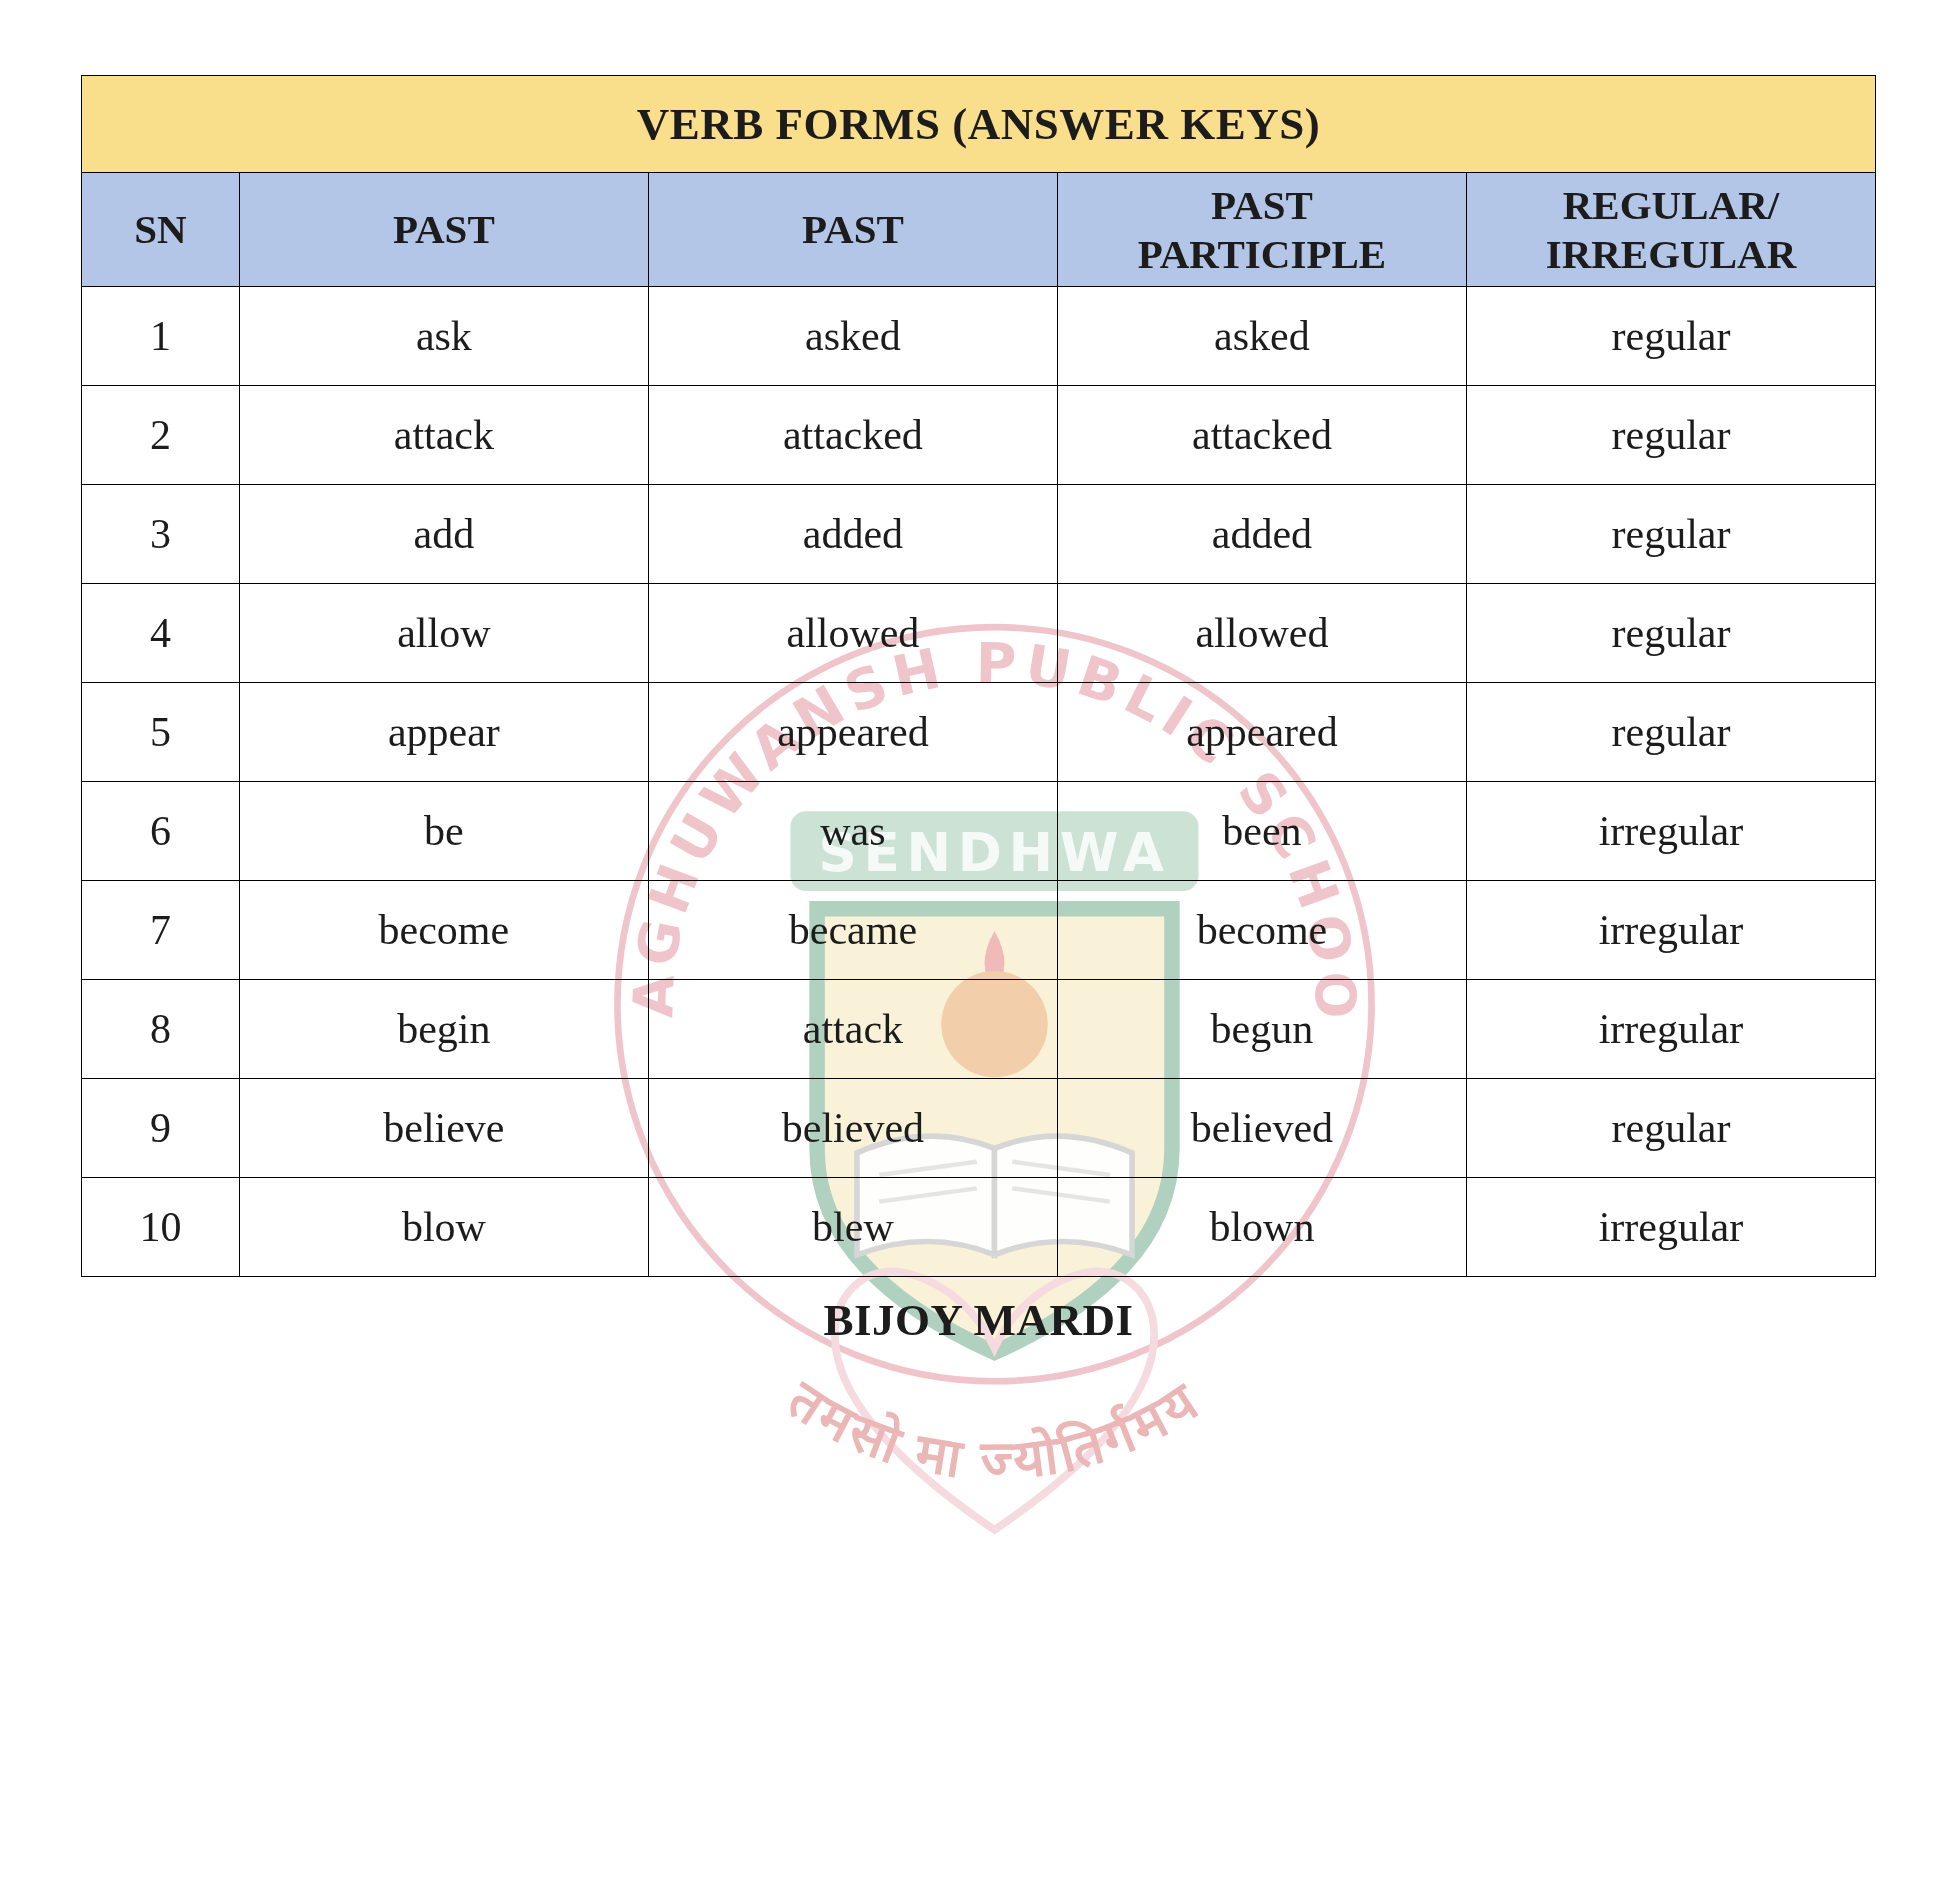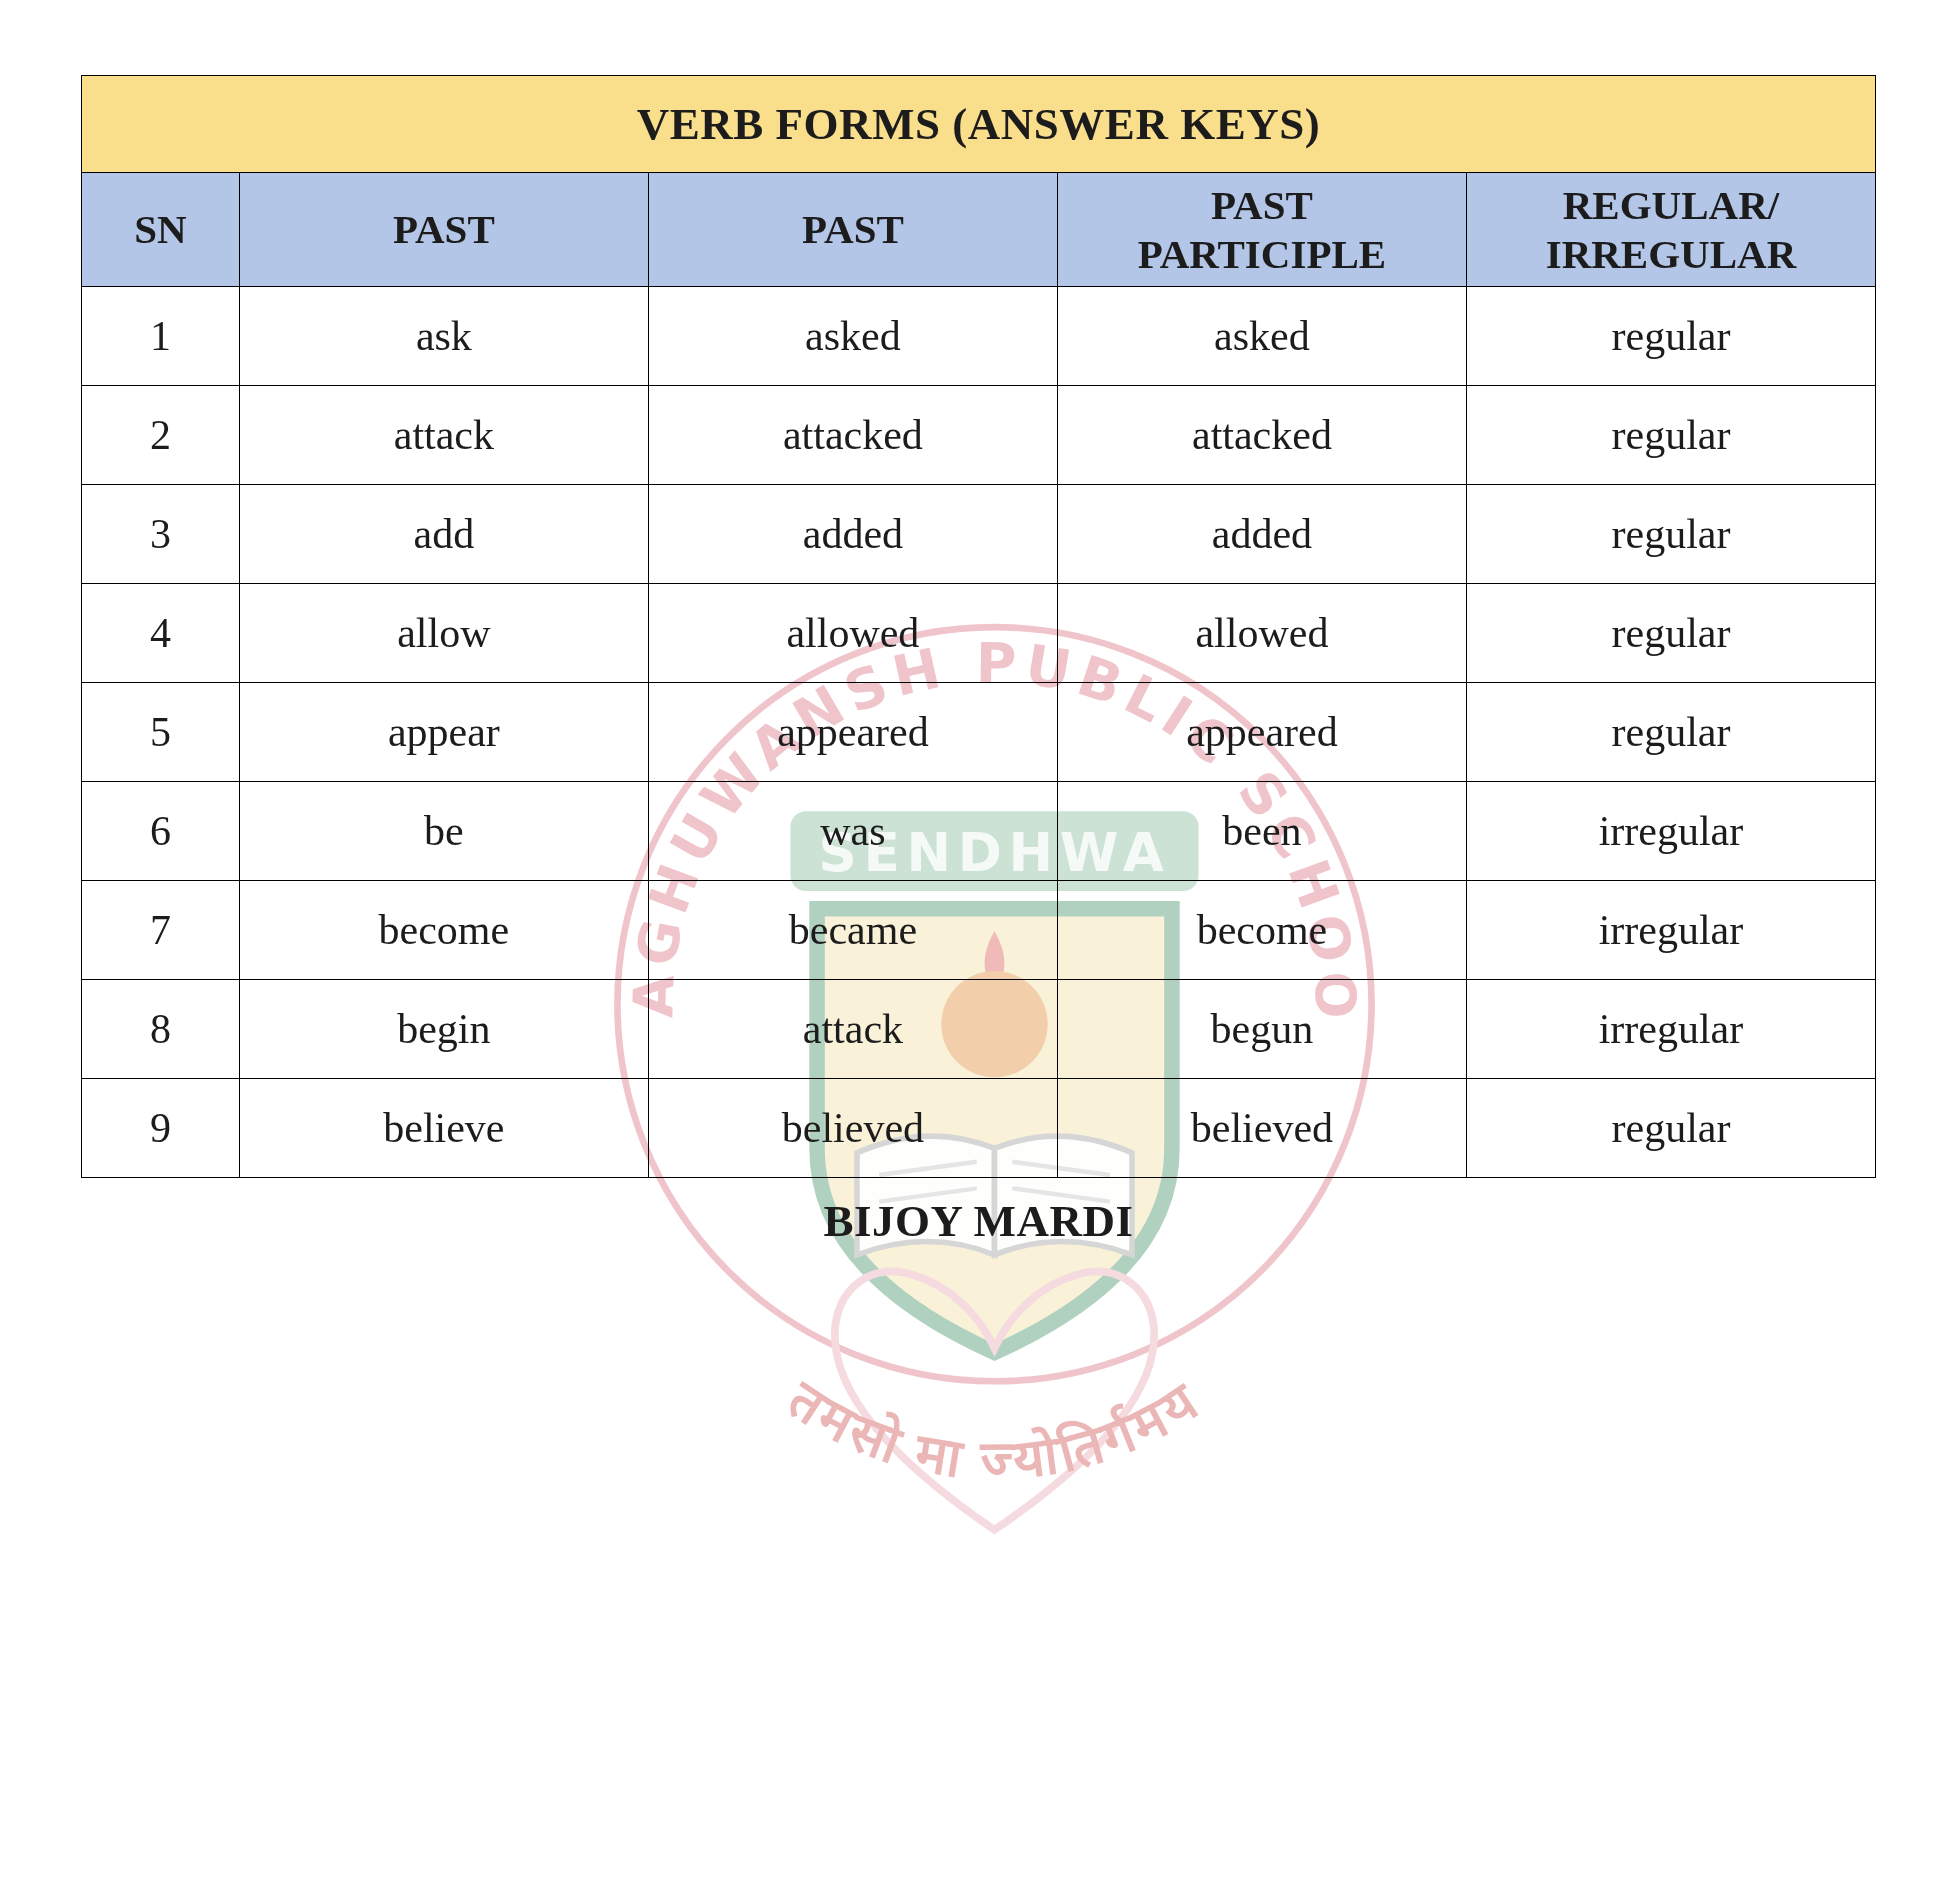--- a/index.html
+++ b/index.html
@@ -207,17 +207,24 @@
       <td class="data-cell">begun</td>
       <td class="data-cell">irregular</td>
     </tr>
     <tr>
       <td class="data-cell">9</td>
       <td class="data-cell">believe</td>
       <td class="data-cell">believed</td>
       <td class="data-cell">believed</td>
       <td class="data-cell">regular</td>
     </tr>
+    <tr>
+      <td class="data-cell">10</td>
+      <td class="data-cell">blow</td>
+      <td class="data-cell">blew</td>
+      <td class="data-cell">blown</td>
+      <td class="data-cell">irregular</td>
+    </tr>
   </tbody>
 </table>
 
 <div class="footer-author">BIJOY MARDI</div>
 
 
 </body></html>

